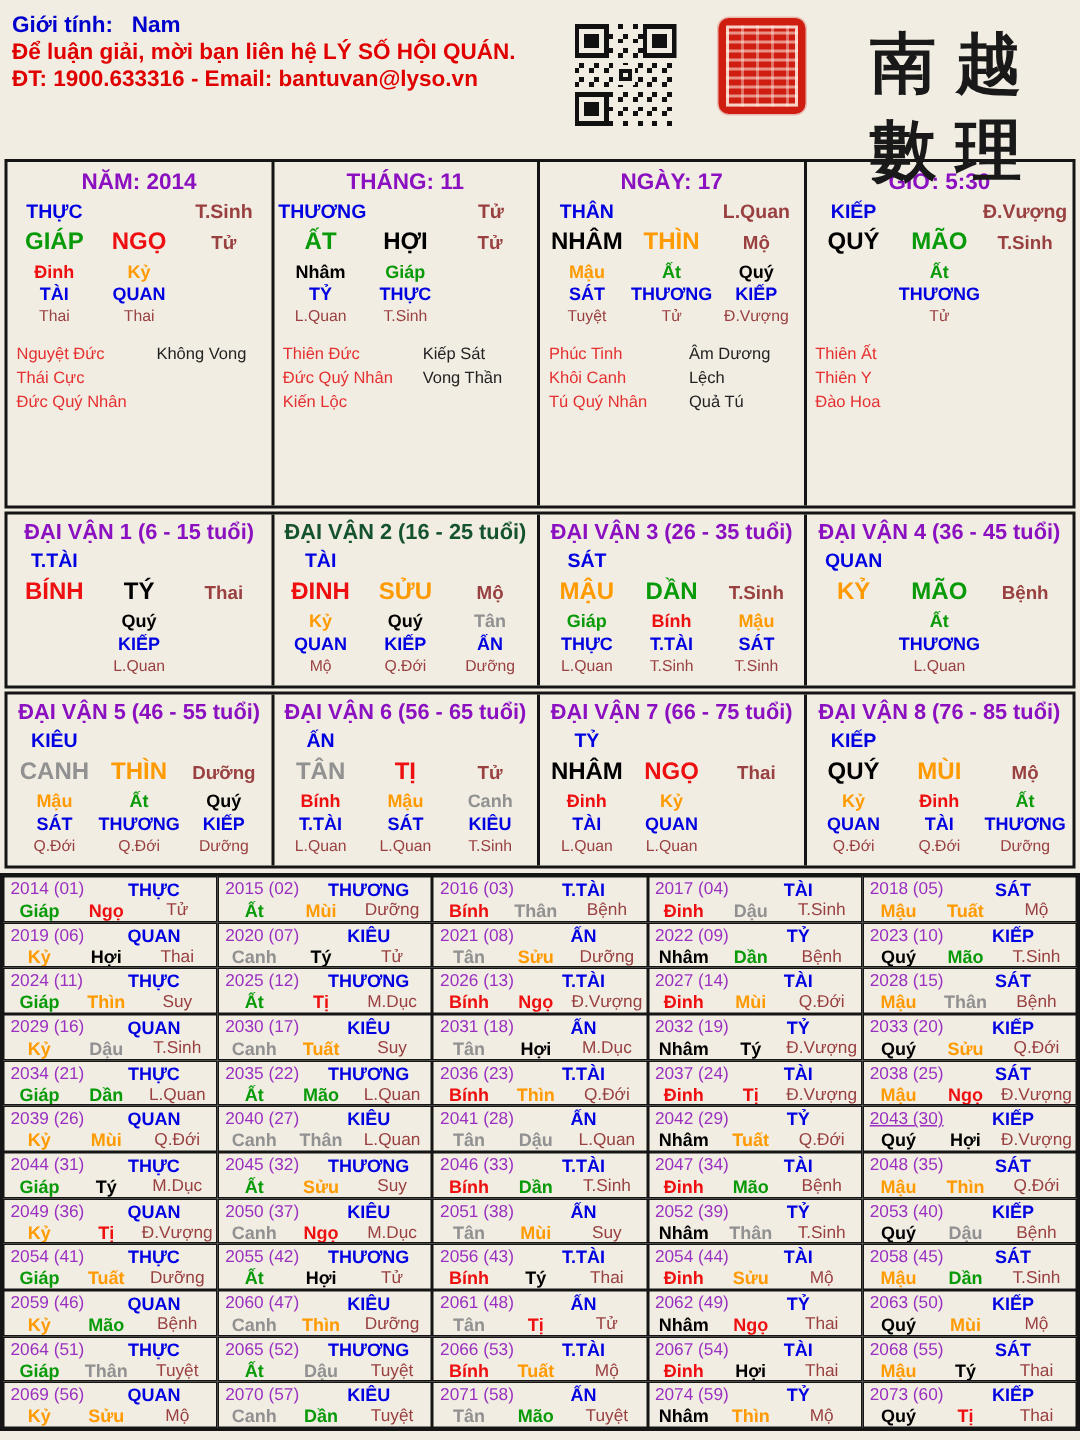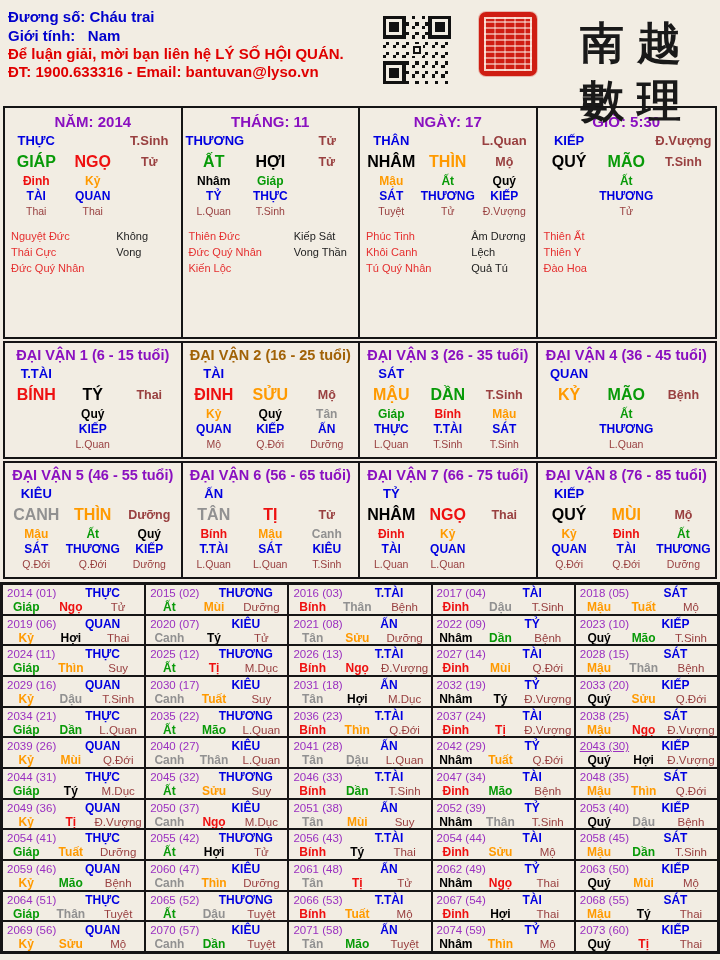--- a/index.html
+++ b/index.html
@@ -30,21 +30,21 @@
   .hs-stem,.hs-god{font-size:12px;font-weight:bold;}
   .hs-stage{font-size:10.5px;}
 
   
   .pillars{margin:0 3px;height:233px;display:grid;grid-template-columns:repeat(4,1fr);
      border:2px solid #151515;}
   .p-cell{border-right:2px solid #151515;padding:2px 3px;overflow:hidden;}
   .p-cell:last-child{border-right:none;}
   .stars{display:flex;gap:5px;padding:9px 3px 0;font-size:11px;line-height:16px;text-align:left;}
   .stars-red{flex:0 0 54%;}
-  .stars-black{flex:1;margin-left:12px;}
+  .stars-black{flex:1;}
 
   
   .dv-row{margin:2px 3px 0;height:118px;display:grid;grid-template-columns:repeat(4,1fr);
      border:2px solid #151515;}
   .dv-cell{border-right:2px solid #151515;padding:1px 3px;overflow:hidden;}
   .dv-cell:last-child{border-right:none;}
   .dv-title{font-size:14.5px;}
 
   
   .years{margin:3px 0 0;height:372px;display:grid;grid-template-columns:repeat(5,1fr);
@@ -56,21 +56,20 @@
   .y-bot{display:flex;font-size:12px;font-weight:bold;line-height:14px;}
   .y-stem{flex:0 0 31%;text-align:center;}
   .y-branch{flex:0 0 34%;text-align:center;}
   .y-stage{flex:1;text-align:center;font-weight:normal;font-size:11.5px;}
 </style>
 </head>
 <body>
 
 <div class="page">
   <header>
-    <div class="hdr-line hdr-blue">Đương số: Cháu trai</div>
     <div class="hdr-line hdr-blue">Giới tính:   Nam</div>
     <div class="hdr-line hdr-red">Để luận giải, mời bạn liên hệ LÝ SỐ HỘI QUÁN.</div>
     <div class="hdr-line hdr-red">ĐT: 1900.633316 - Email: bantuvan@lyso.vn</div>
     <svg class="qr" id="qr" viewBox="0 0 21 21" shape-rendering="crispEdges">
         <rect x="9" y="0" width="1" height="1" fill="#111"></rect>
         <rect x="12" y="0" width="1" height="1" fill="#111"></rect>
         <rect x="7" y="2" width="1" height="1" fill="#111"></rect>
         <rect x="10" y="2" width="1" height="1" fill="#111"></rect>
         <rect x="13" y="2" width="1" height="1" fill="#111"></rect>
         <rect x="9" y="3" width="1" height="1" fill="#111"></rect>
@@ -311,21 +310,21 @@
           <div class="hidden-col"></div>
           <div class="hidden-col">
             <span class="hs-stem" style="color: rgb(0, 0, 0);">Quý</span>
             <span class="hs-god" style="color: rgb(0, 0, 224);">KIẾP</span>
             <span class="hs-stage" style="color: rgb(153, 64, 64);">L.Quan</span>
           </div>
           <div class="hidden-col"></div>
         </div>
       </div>
       <div class="dv-cell">
-        <div class="c-title dv-title" style="color: #a16207;">ĐẠI VẬN 2 (16 - 25 tuổi)</div>
+        <div class="c-title dv-title" style="color: #14532d;">ĐẠI VẬN 2 (16 - 25 tuổi)</div>
         <div class="row3 god-row">
           <span style="color: rgb(0, 0, 224);">TÀI</span>
           <span></span>
           <span></span>
         </div>
         <div class="row3 main-row">
           <span style="color: rgb(238, 16, 16);">ĐINH</span>
           <span style="color: rgb(255, 154, 0);">SỬU</span>
           <span class="main-stage" style="color: rgb(153, 64, 64);">Mộ</span>
         </div>

